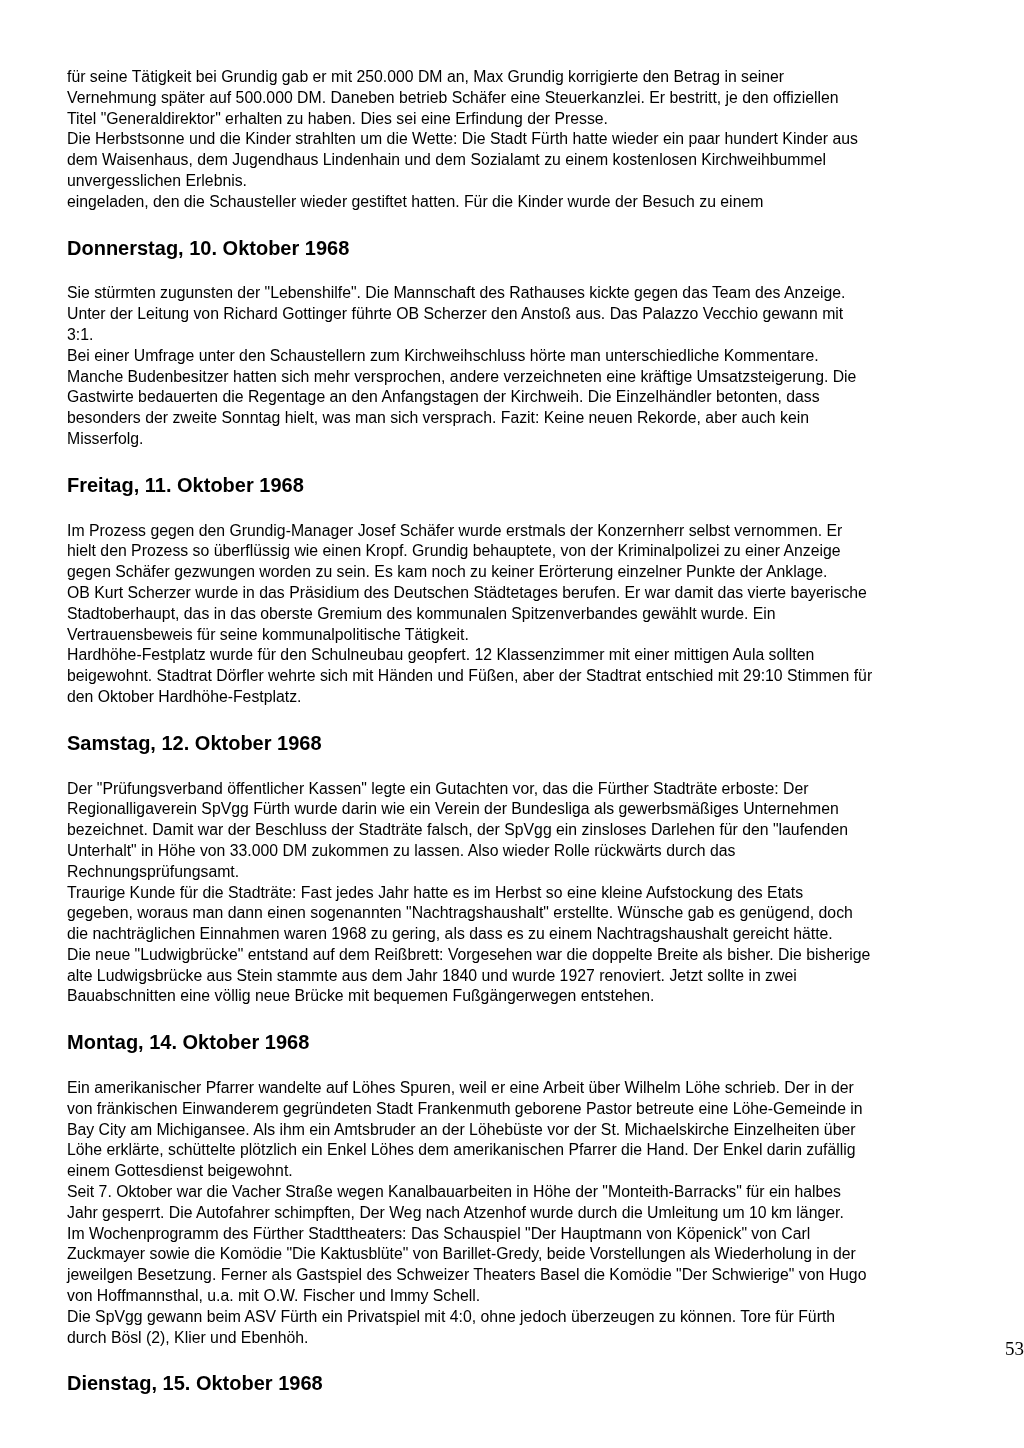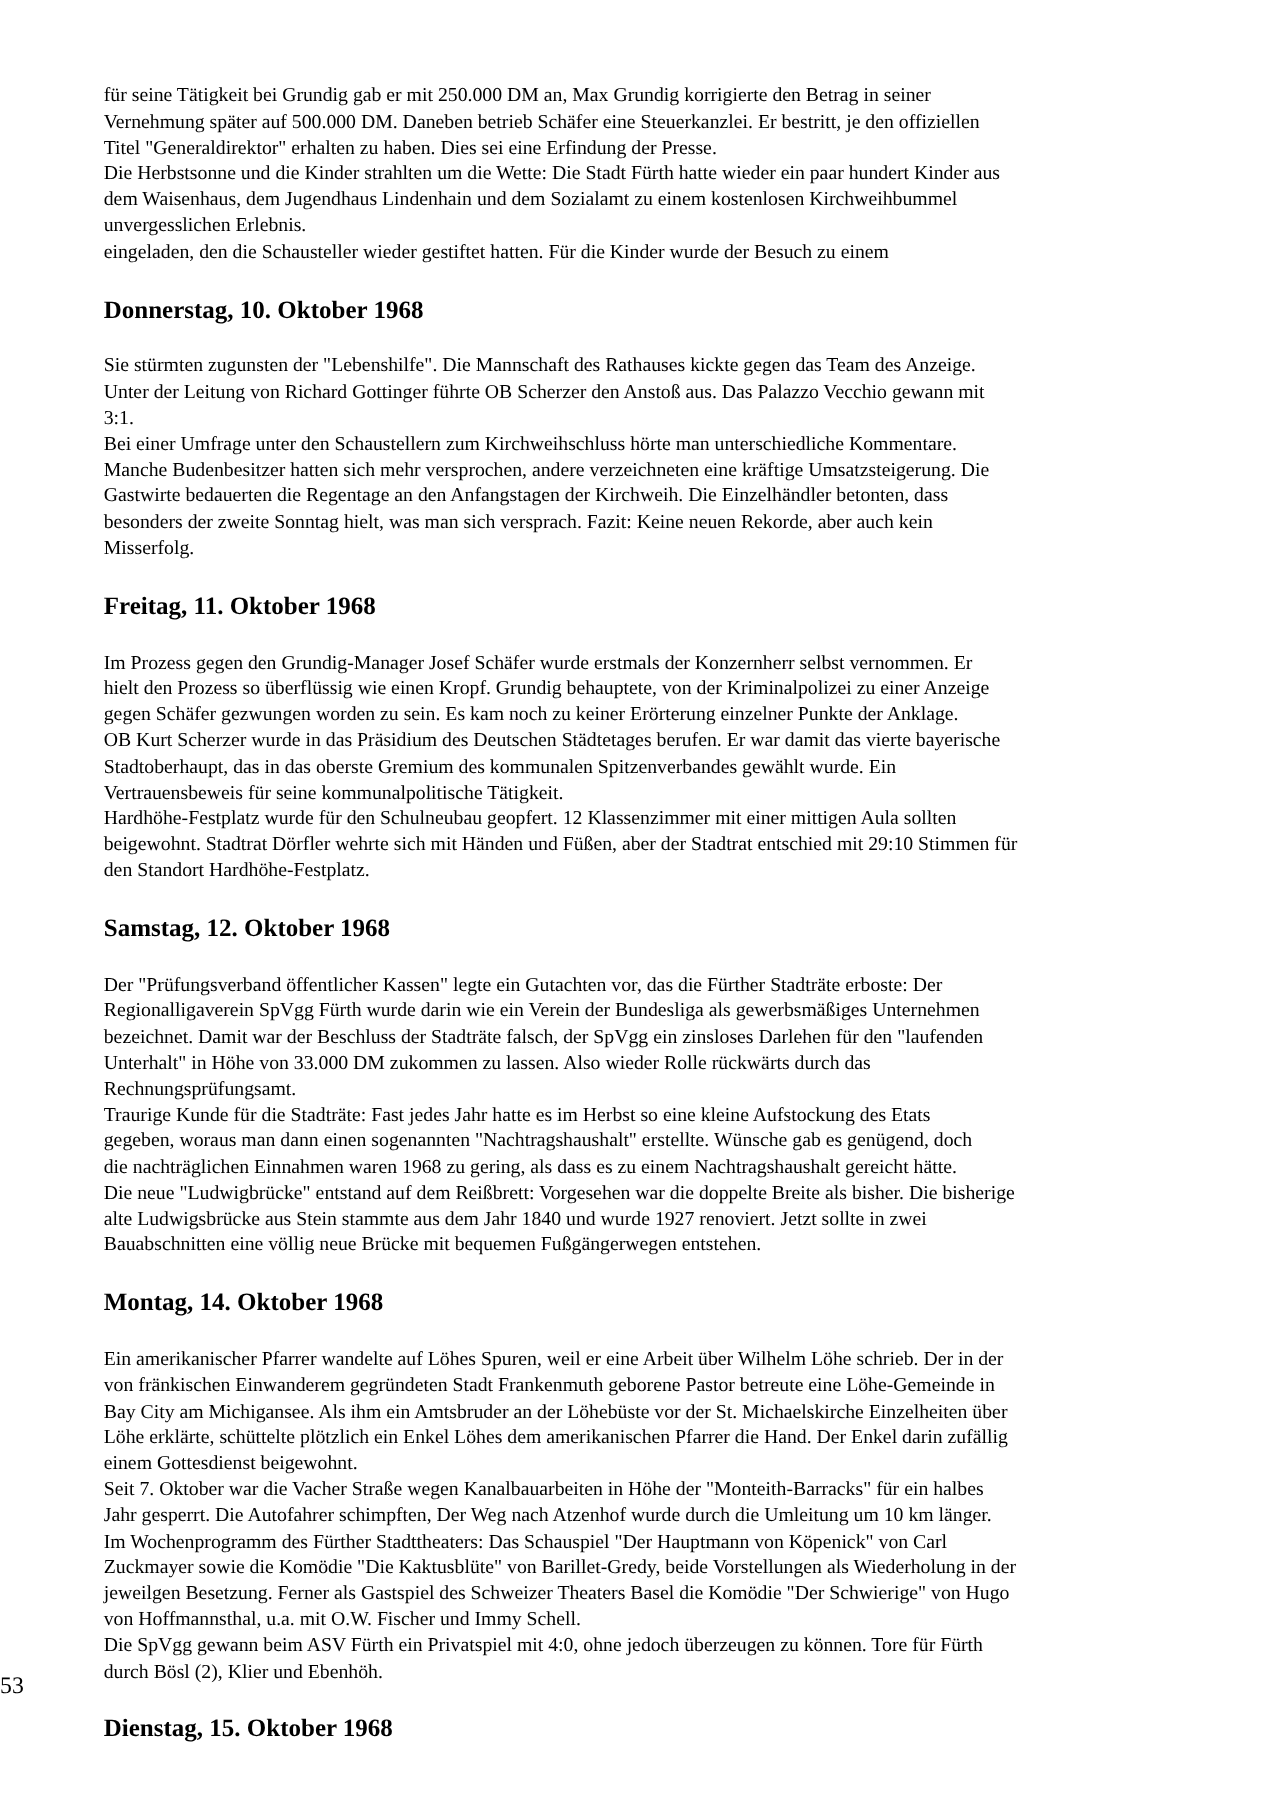--- a/index.html
+++ b/index.html
@@ -11,44 +11,43 @@
     position: relative;
     width: 1024px;
     height: 1448px;
     background: #ffffff;
     color: #000000;
     font-family: "Liberation Sans", sans-serif;
     overflow: hidden;
   }
   .content {
     position: absolute;
-    left: 83px;
+    left: 67px;
     top: 67px;
     width: 920px;
-    font-family: Liberation Serif, serif;
   }
   .line {
     font-size: 15.8px;
     line-height: 20.8px;
     white-space: pre;
     letter-spacing: 0;
   }
   .heading {
     font-size: 20px;
     line-height: 20.8px;
     font-weight: bold;
     margin: 25px 0;
     white-space: pre;
   }
   .page-number {
     position: absolute;
     top: 1337px;
     left: 0;
     right: 0;
-    text-align: left;
+    text-align: right;
     font-family: "Liberation Serif", serif;
     font-size: 19px;
     line-height: 24px;
     color: #000000;
   }
 </style>
 </head>
 <body>
 
 <div class="page">
@@ -71,21 +70,21 @@
       <div class="line">Misserfolg.</div>
       <div class="heading">Freitag, 11. Oktober 1968</div>
       <div class="line">Im Prozess gegen den Grundig-Manager Josef Schäfer wurde erstmals der Konzernherr selbst vernommen. Er</div>
       <div class="line">hielt den Prozess so überflüssig wie einen Kropf. Grundig behauptete, von der Kriminalpolizei zu einer Anzeige</div>
       <div class="line">gegen Schäfer gezwungen worden zu sein. Es kam noch zu keiner Erörterung einzelner Punkte der Anklage.</div>
       <div class="line">OB Kurt Scherzer wurde in das Präsidium des Deutschen Städtetages berufen. Er war damit das vierte bayerische</div>
       <div class="line">Stadtoberhaupt, das in das oberste Gremium des kommunalen Spitzenverbandes gewählt wurde. Ein</div>
       <div class="line">Vertrauensbeweis für seine kommunalpolitische Tätigkeit.</div>
       <div class="line">Hardhöhe-Festplatz wurde für den Schulneubau geopfert. 12 Klassenzimmer mit einer mittigen Aula sollten</div>
       <div class="line">beigewohnt. Stadtrat Dörfler wehrte sich mit Händen und Füßen, aber der Stadtrat entschied mit 29:10 Stimmen für</div>
-      <div class="line">den Standort Hardhöhe-Festplatz.</div>
+      <div class="line">den Oktober Hardhöhe-Festplatz.</div>
       <div class="heading">Samstag, 12. Oktober 1968</div>
       <div class="line">Der "Prüfungsverband öffentlicher Kassen" legte ein Gutachten vor, das die Fürther Stadträte erboste: Der</div>
       <div class="line">Regionalligaverein SpVgg Fürth wurde darin wie ein Verein der Bundesliga als gewerbsmäßiges Unternehmen</div>
       <div class="line">bezeichnet. Damit war der Beschluss der Stadträte falsch, der SpVgg ein zinsloses Darlehen für den "laufenden</div>
       <div class="line">Unterhalt" in Höhe von 33.000 DM zukommen zu lassen. Also wieder Rolle rückwärts durch das</div>
       <div class="line">Rechnungsprüfungsamt.</div>
       <div class="line">Traurige Kunde für die Stadträte: Fast jedes Jahr hatte es im Herbst so eine kleine Aufstockung des Etats</div>
       <div class="line">gegeben, woraus man dann einen sogenannten "Nachtragshaushalt" erstellte. Wünsche gab es genügend, doch</div>
       <div class="line">die nachträglichen Einnahmen waren 1968 zu gering, als dass es zu einem Nachtragshaushalt gereicht hätte.</div>
       <div class="line">Die neue "Ludwigbrücke" entstand auf dem Reißbrett: Vorgesehen war die doppelte Breite als bisher. Die bisherige</div>

